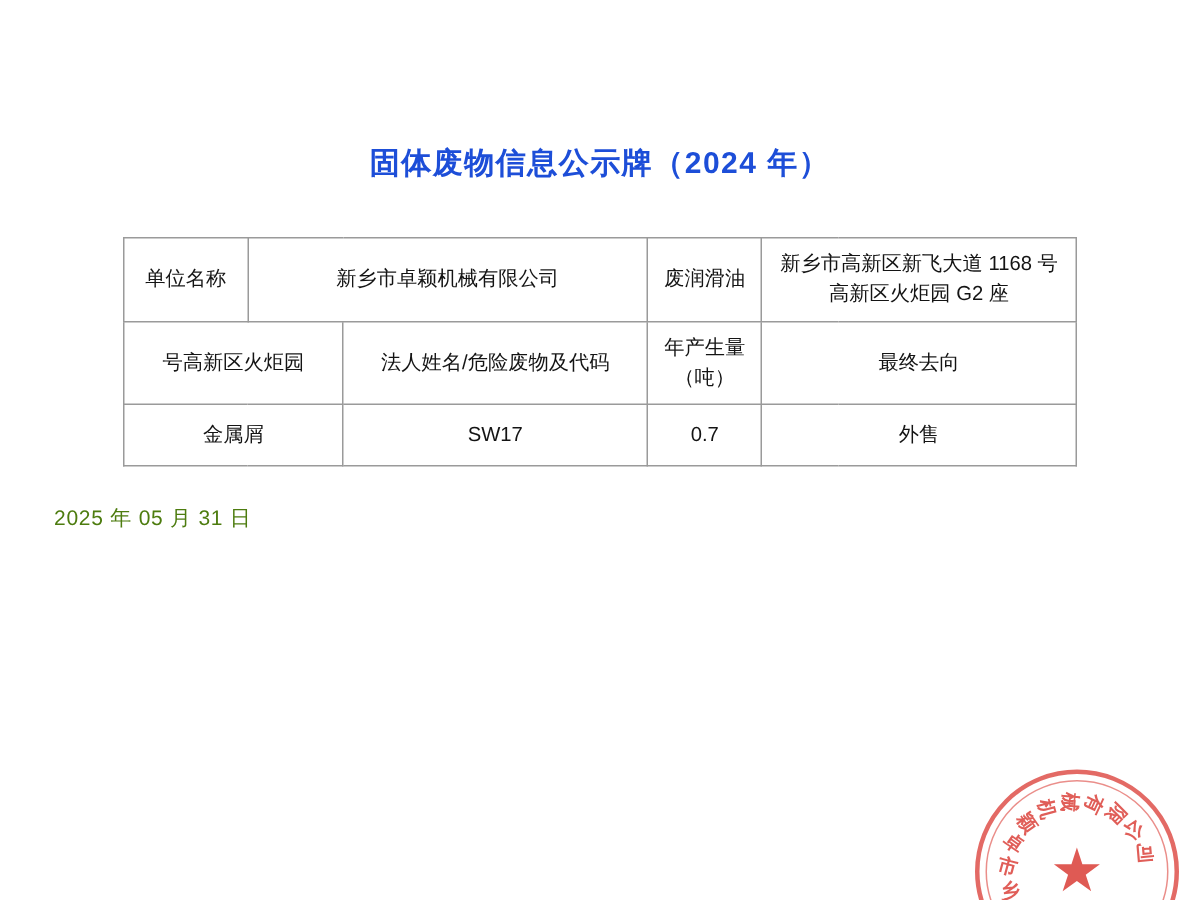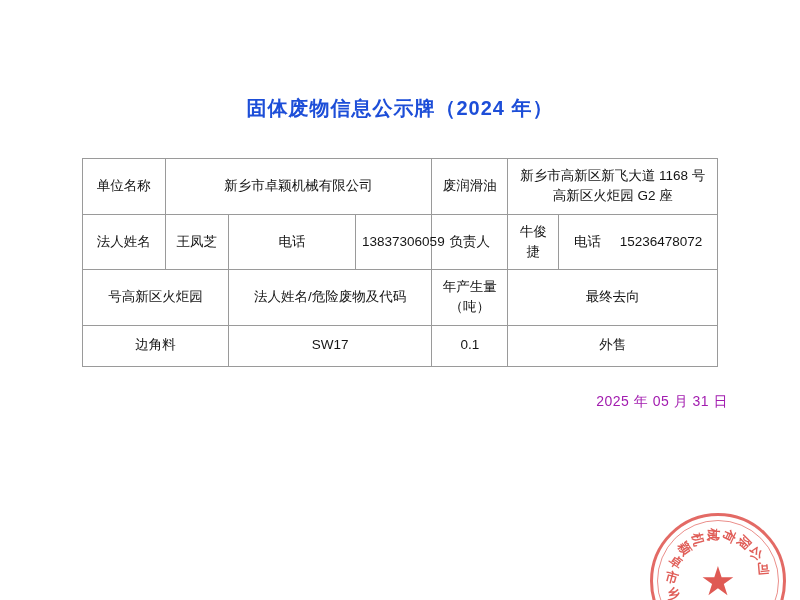--- a/index.html
+++ b/index.html
@@ -46,24 +46,25 @@
     vertical-align: middle;
     text-align: center;
     height: 26px;
   }
   td.left {
     text-align: left;
     padding-left: 10px;
   }
   .footer-date {
     margin: 26px 72px 0 0;
-    text-align: right;
+    text-align: left;
     font-size: 14px;
-    color: #a21caf;
+    color: #4d7c0f;
     letter-spacing: 0.5px;
+    padding-left: 36px;
   }
   
   .seal {
     position: absolute;
     left: 650px;
     top: 418px;
     width: 136px;
     height: 136px;
     pointer-events: none;
   }
@@ -128,42 +129,29 @@
         <col style="width:25%">
       </colgroup>
       <tbody>
         <tr>
           <td>单位名称</td>
           <td class="left" colspan="3">新乡市卓颖机械有限公司</td>
           <td>废润滑油</td>
           <td class="left" colspan="2">新乡市高新区新飞大道 1168 号高新区火炬园 G2 座</td>
         </tr>
         <tr>
-          <td>法人姓名</td>
-          <td>王凤芝</td>
-          <td>电话</td>
-          <td>13837306059</td>
-          <td>负责人</td>
-          <td>牛俊捷</td>
-          <td>
-            <span>电话</span>
-            &nbsp;&nbsp;&nbsp;
-            <span>15236478072</span>
-          </td>
-        </tr>
-        <tr>
           <td colspan="2">号高新区火炬园</td>
           <td colspan="2">法人姓名/危险废物及代码</td>
           <td colspan="1">年产生量（吨）</td>
           <td colspan="2">最终去向</td>
         </tr>
         <tr>
-          <td colspan="2">边角料</td>
+          <td colspan="2">金属屑</td>
           <td colspan="2">SW17</td>
-          <td colspan="1">0.1</td>
+          <td colspan="1">0.7</td>
           <td colspan="2">外售</td>
         </tr>
       </tbody>
     </table>
   </div>
 
   <div class="footer-date">2025 年  05 月  31 日</div>
 
   <div class="seal">
     <div class="ring"></div>

